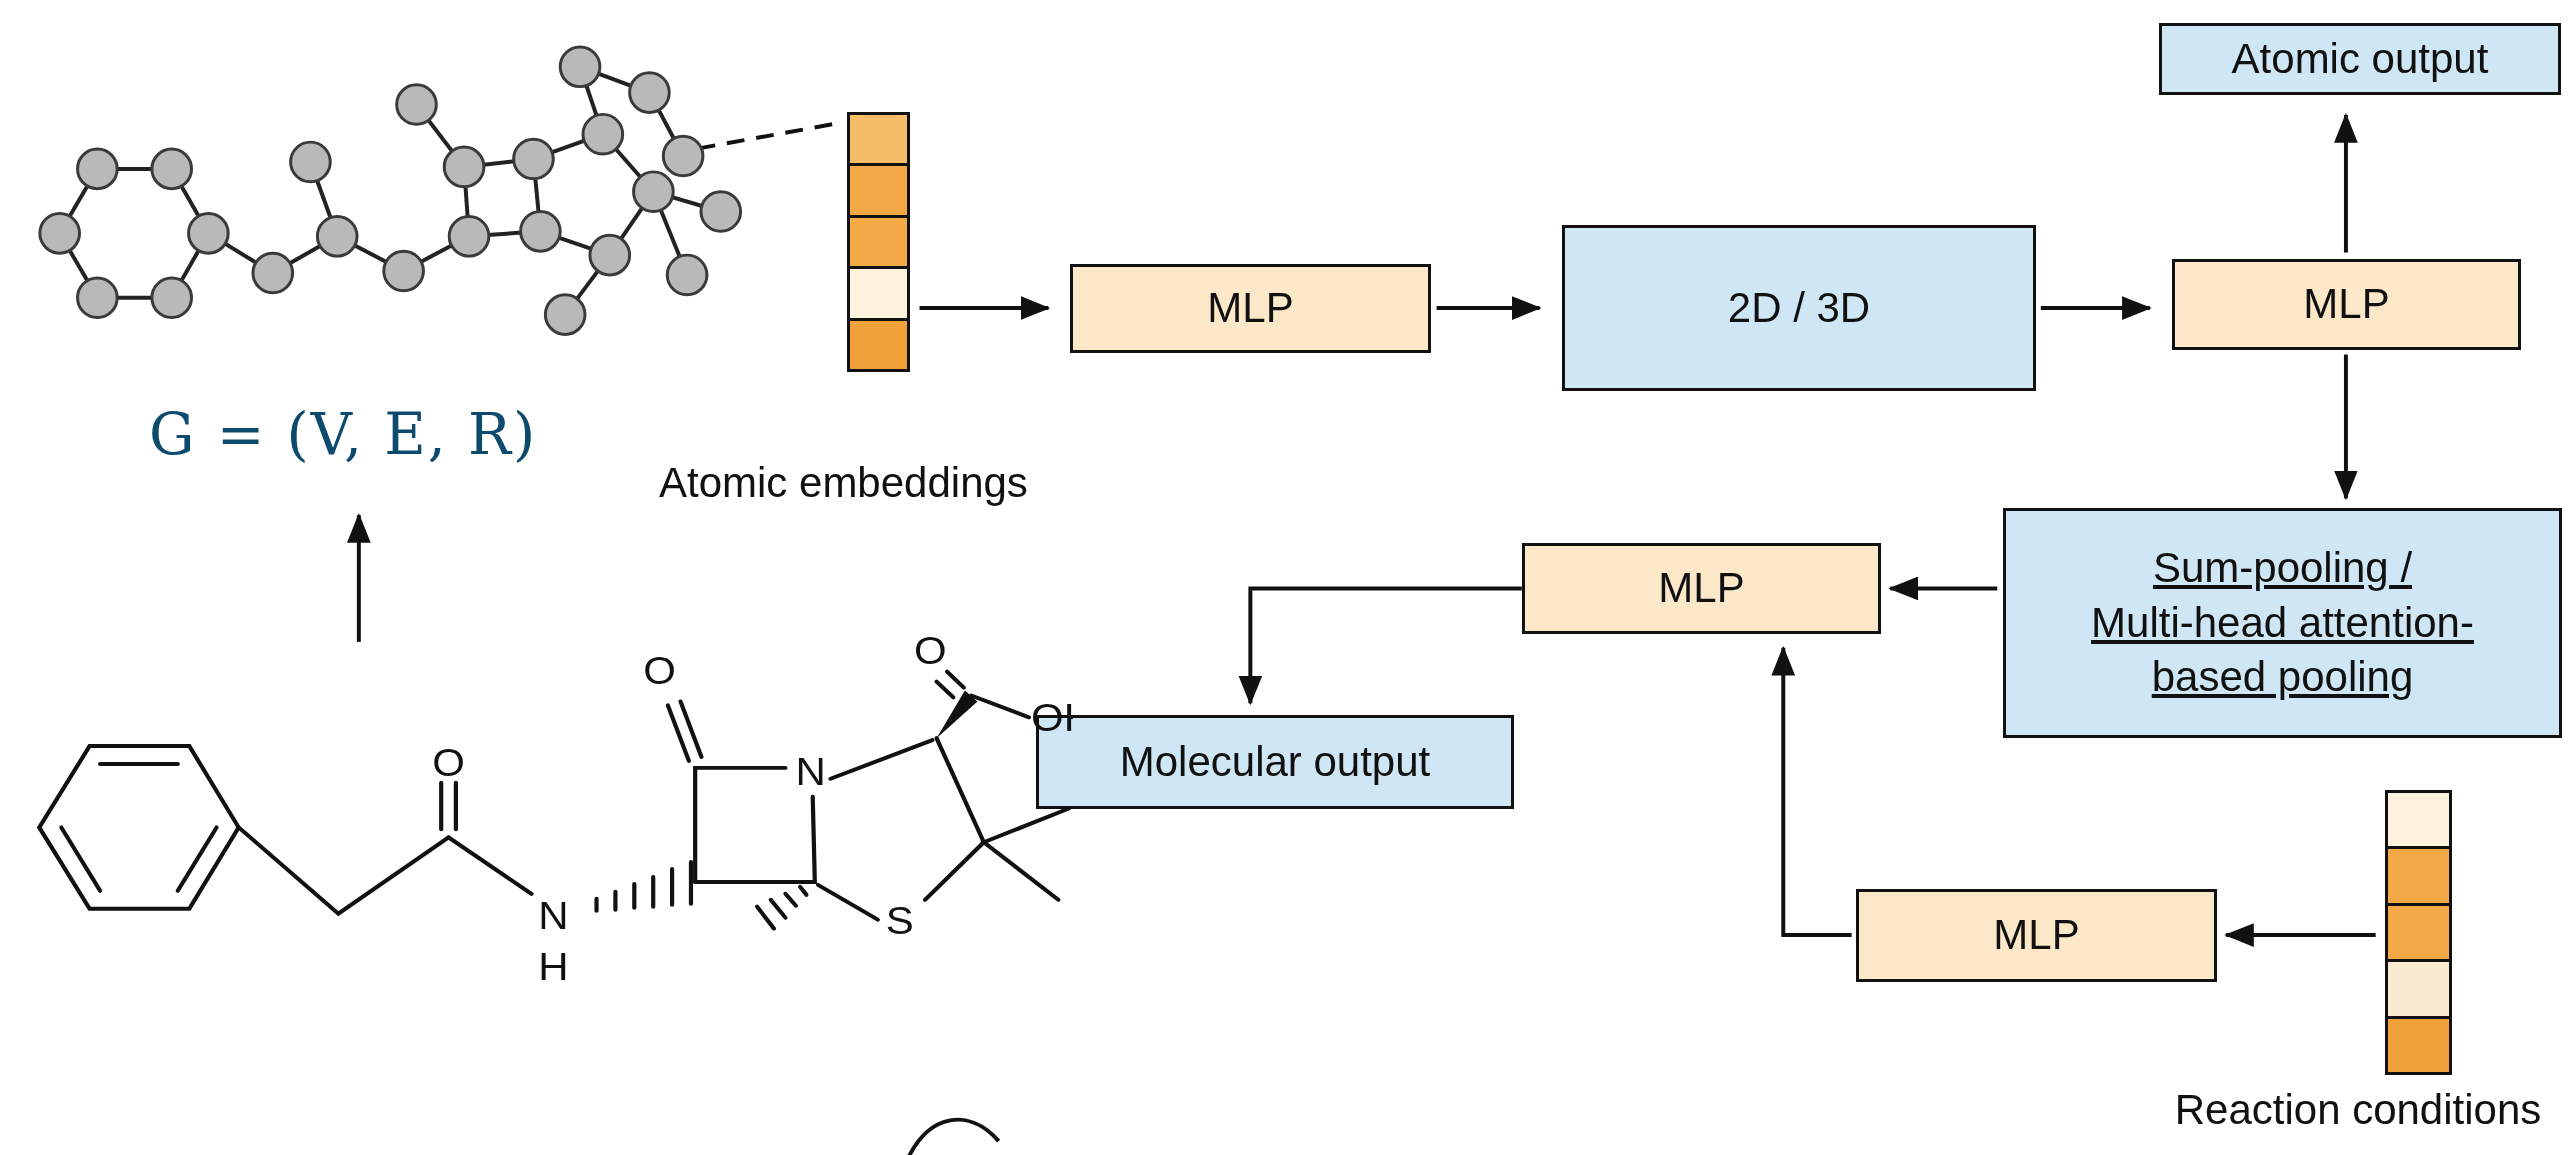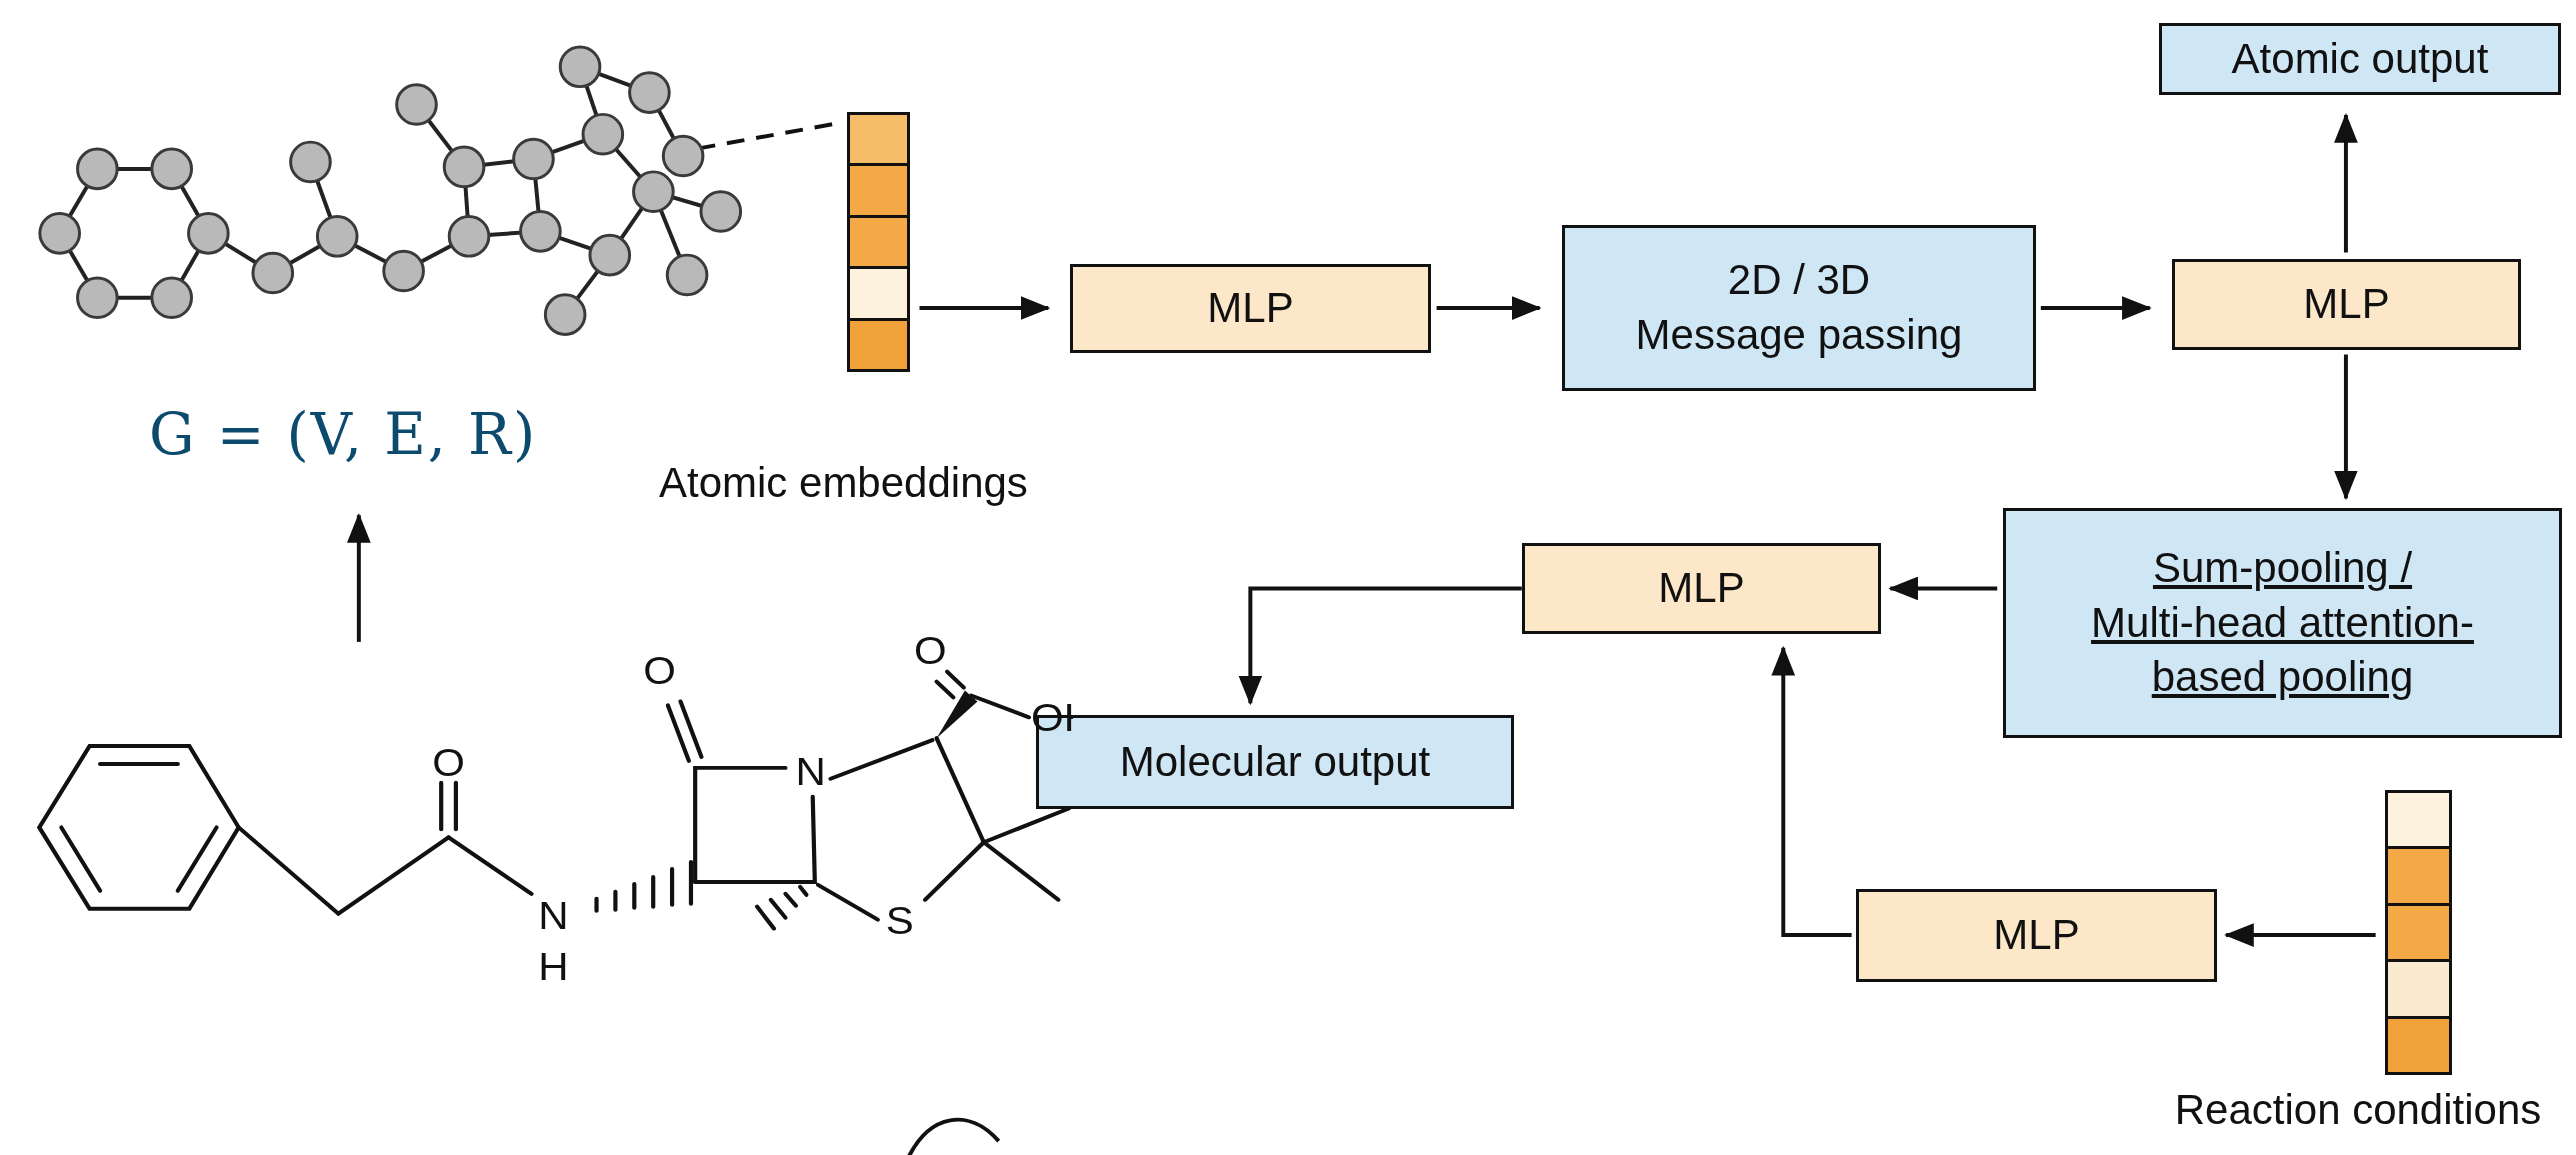--- a/index.html
+++ b/index.html
@@ -112,21 +112,20 @@
       <div class="vcell" style="background: rgb(253, 242, 222);"></div>
       <div class="vcell" style="background: rgb(240, 161, 57);"></div>
     </div>
 
   <div class="box orange" style="left:1070px;top:264px;width:361px;height:89px;">
     <div>MLP</div>
   </div>
 
   <div class="box blue" style="left:1562px;top:225px;width:474px;height:166px;">
     <div>2D / 3D</div>
-    <div>Message passing</div>
   </div>
 
   <div class="box orange" style="left:2172px;top:259px;width:349px;height:91px;">
     <div>MLP</div>
   </div>
 
   <div class="box blue" style="left:2159px;top:23px;width:402px;height:72px;">
     <div>Atomic output</div>
   </div>
 

